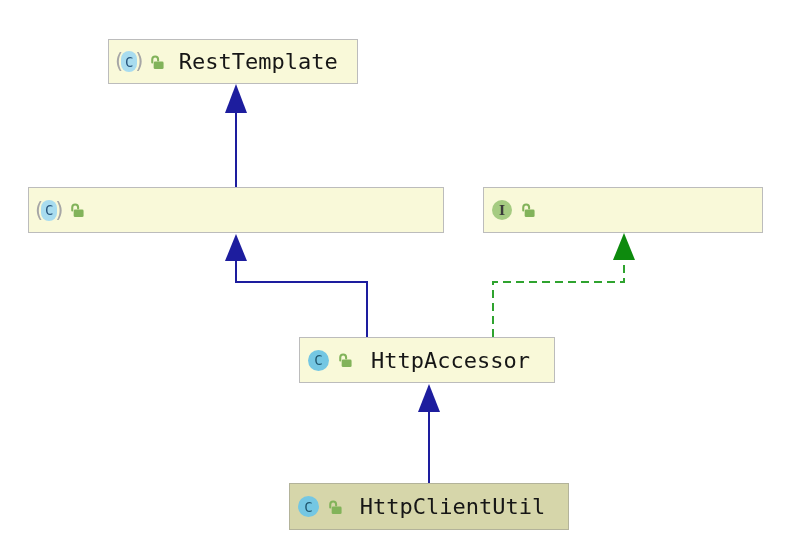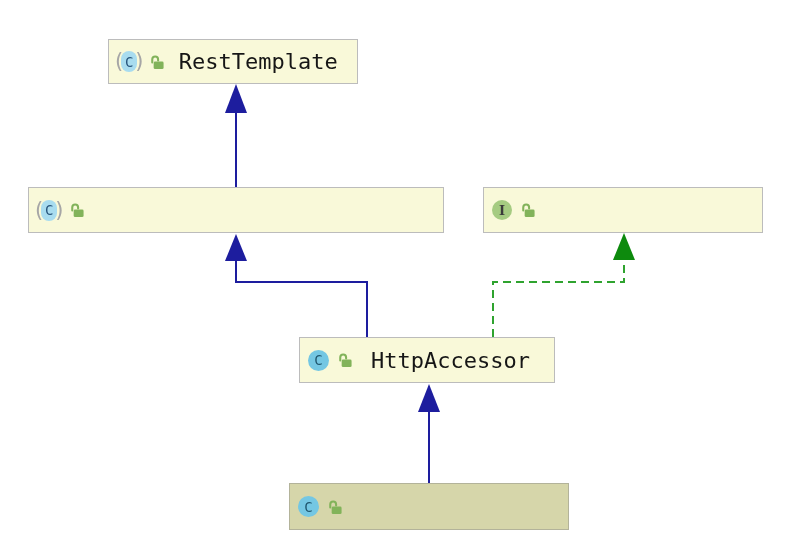--- a/index.html
+++ b/index.html
@@ -188,15 +188,16 @@
   <div class="node selected" style="left:289px; top:483px; width:280px; height:47px">
     <span class="icon-group">
       <span class="bubble concrete">C</span>
     </span>
     <span class="lock">
       <svg width="17" height="18" viewBox="0 0 18 18">
         <path d="M4.5 9.5 V6.3 a3.1 3.1 0 0 1 6.2 0 V7.4" fill="none" stroke="#82b35a" stroke-width="2.2" stroke-linecap="round"></path>
         <rect x="6" y="8.5" width="10.5" height="8" rx="1.5" fill="#82b35a"></rect>
       </svg>
     </span>
+    <span class="label">HttpClientUtil</span>
   </div>
 
 </div>
 
 </body></html>

